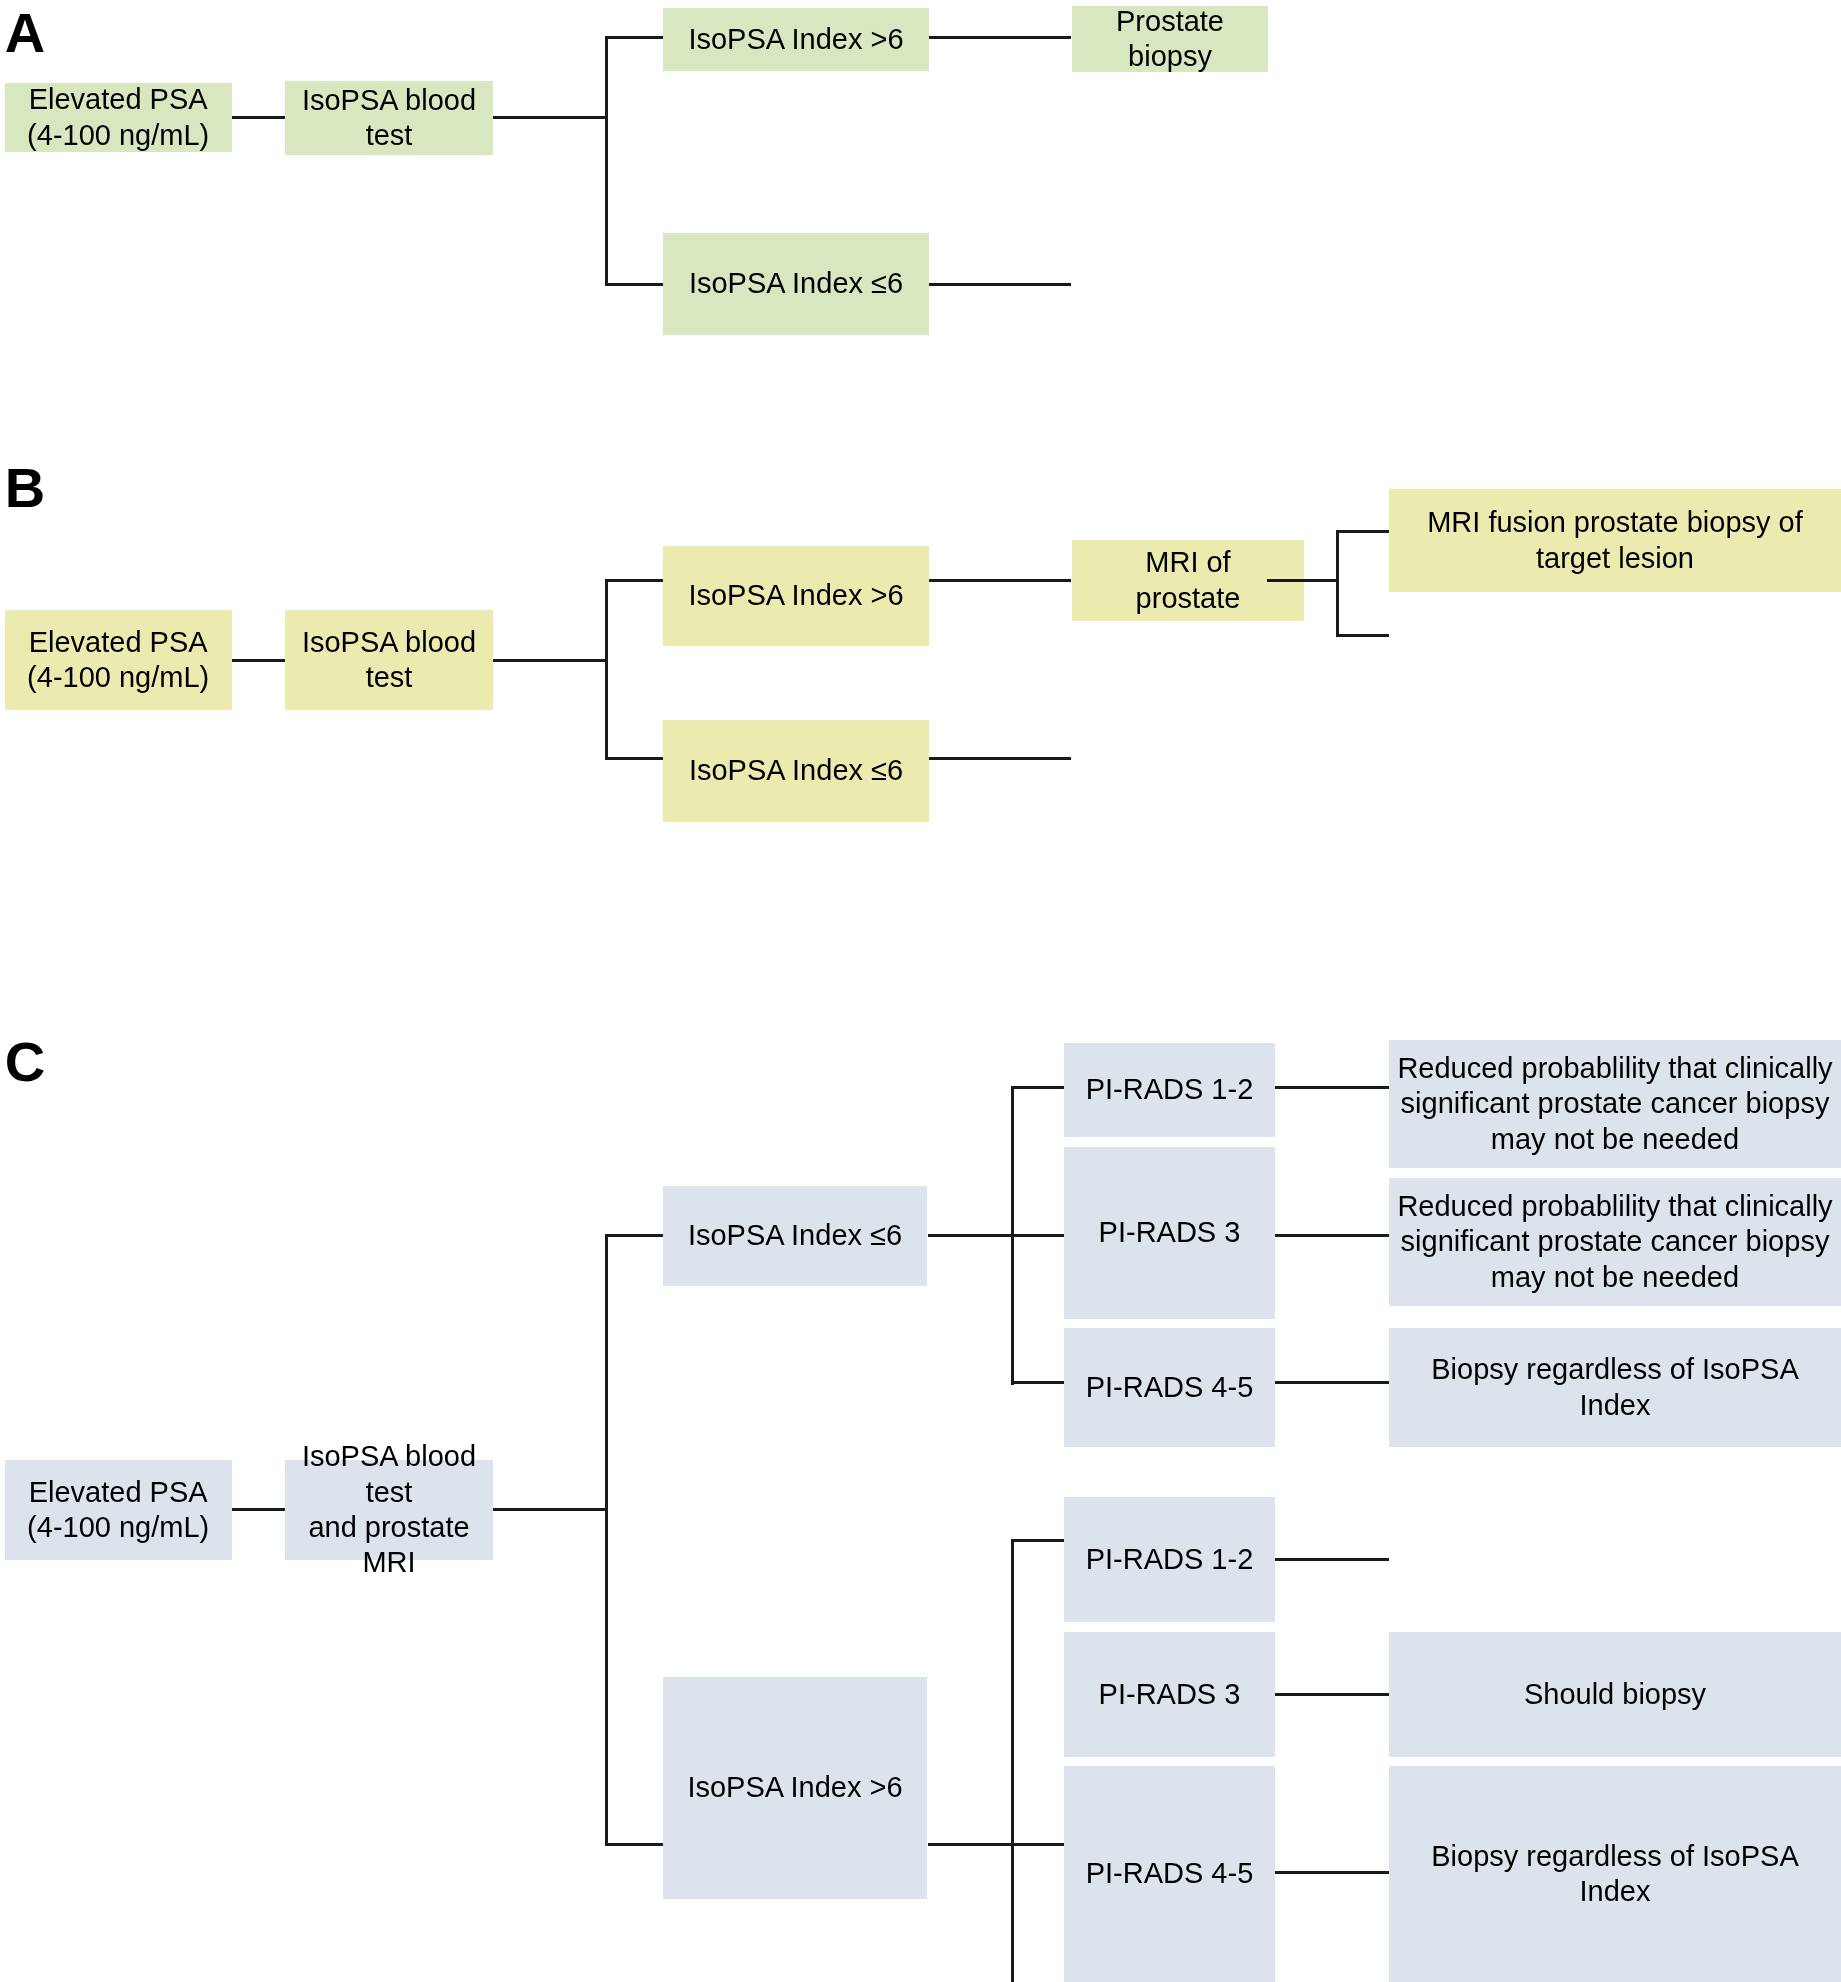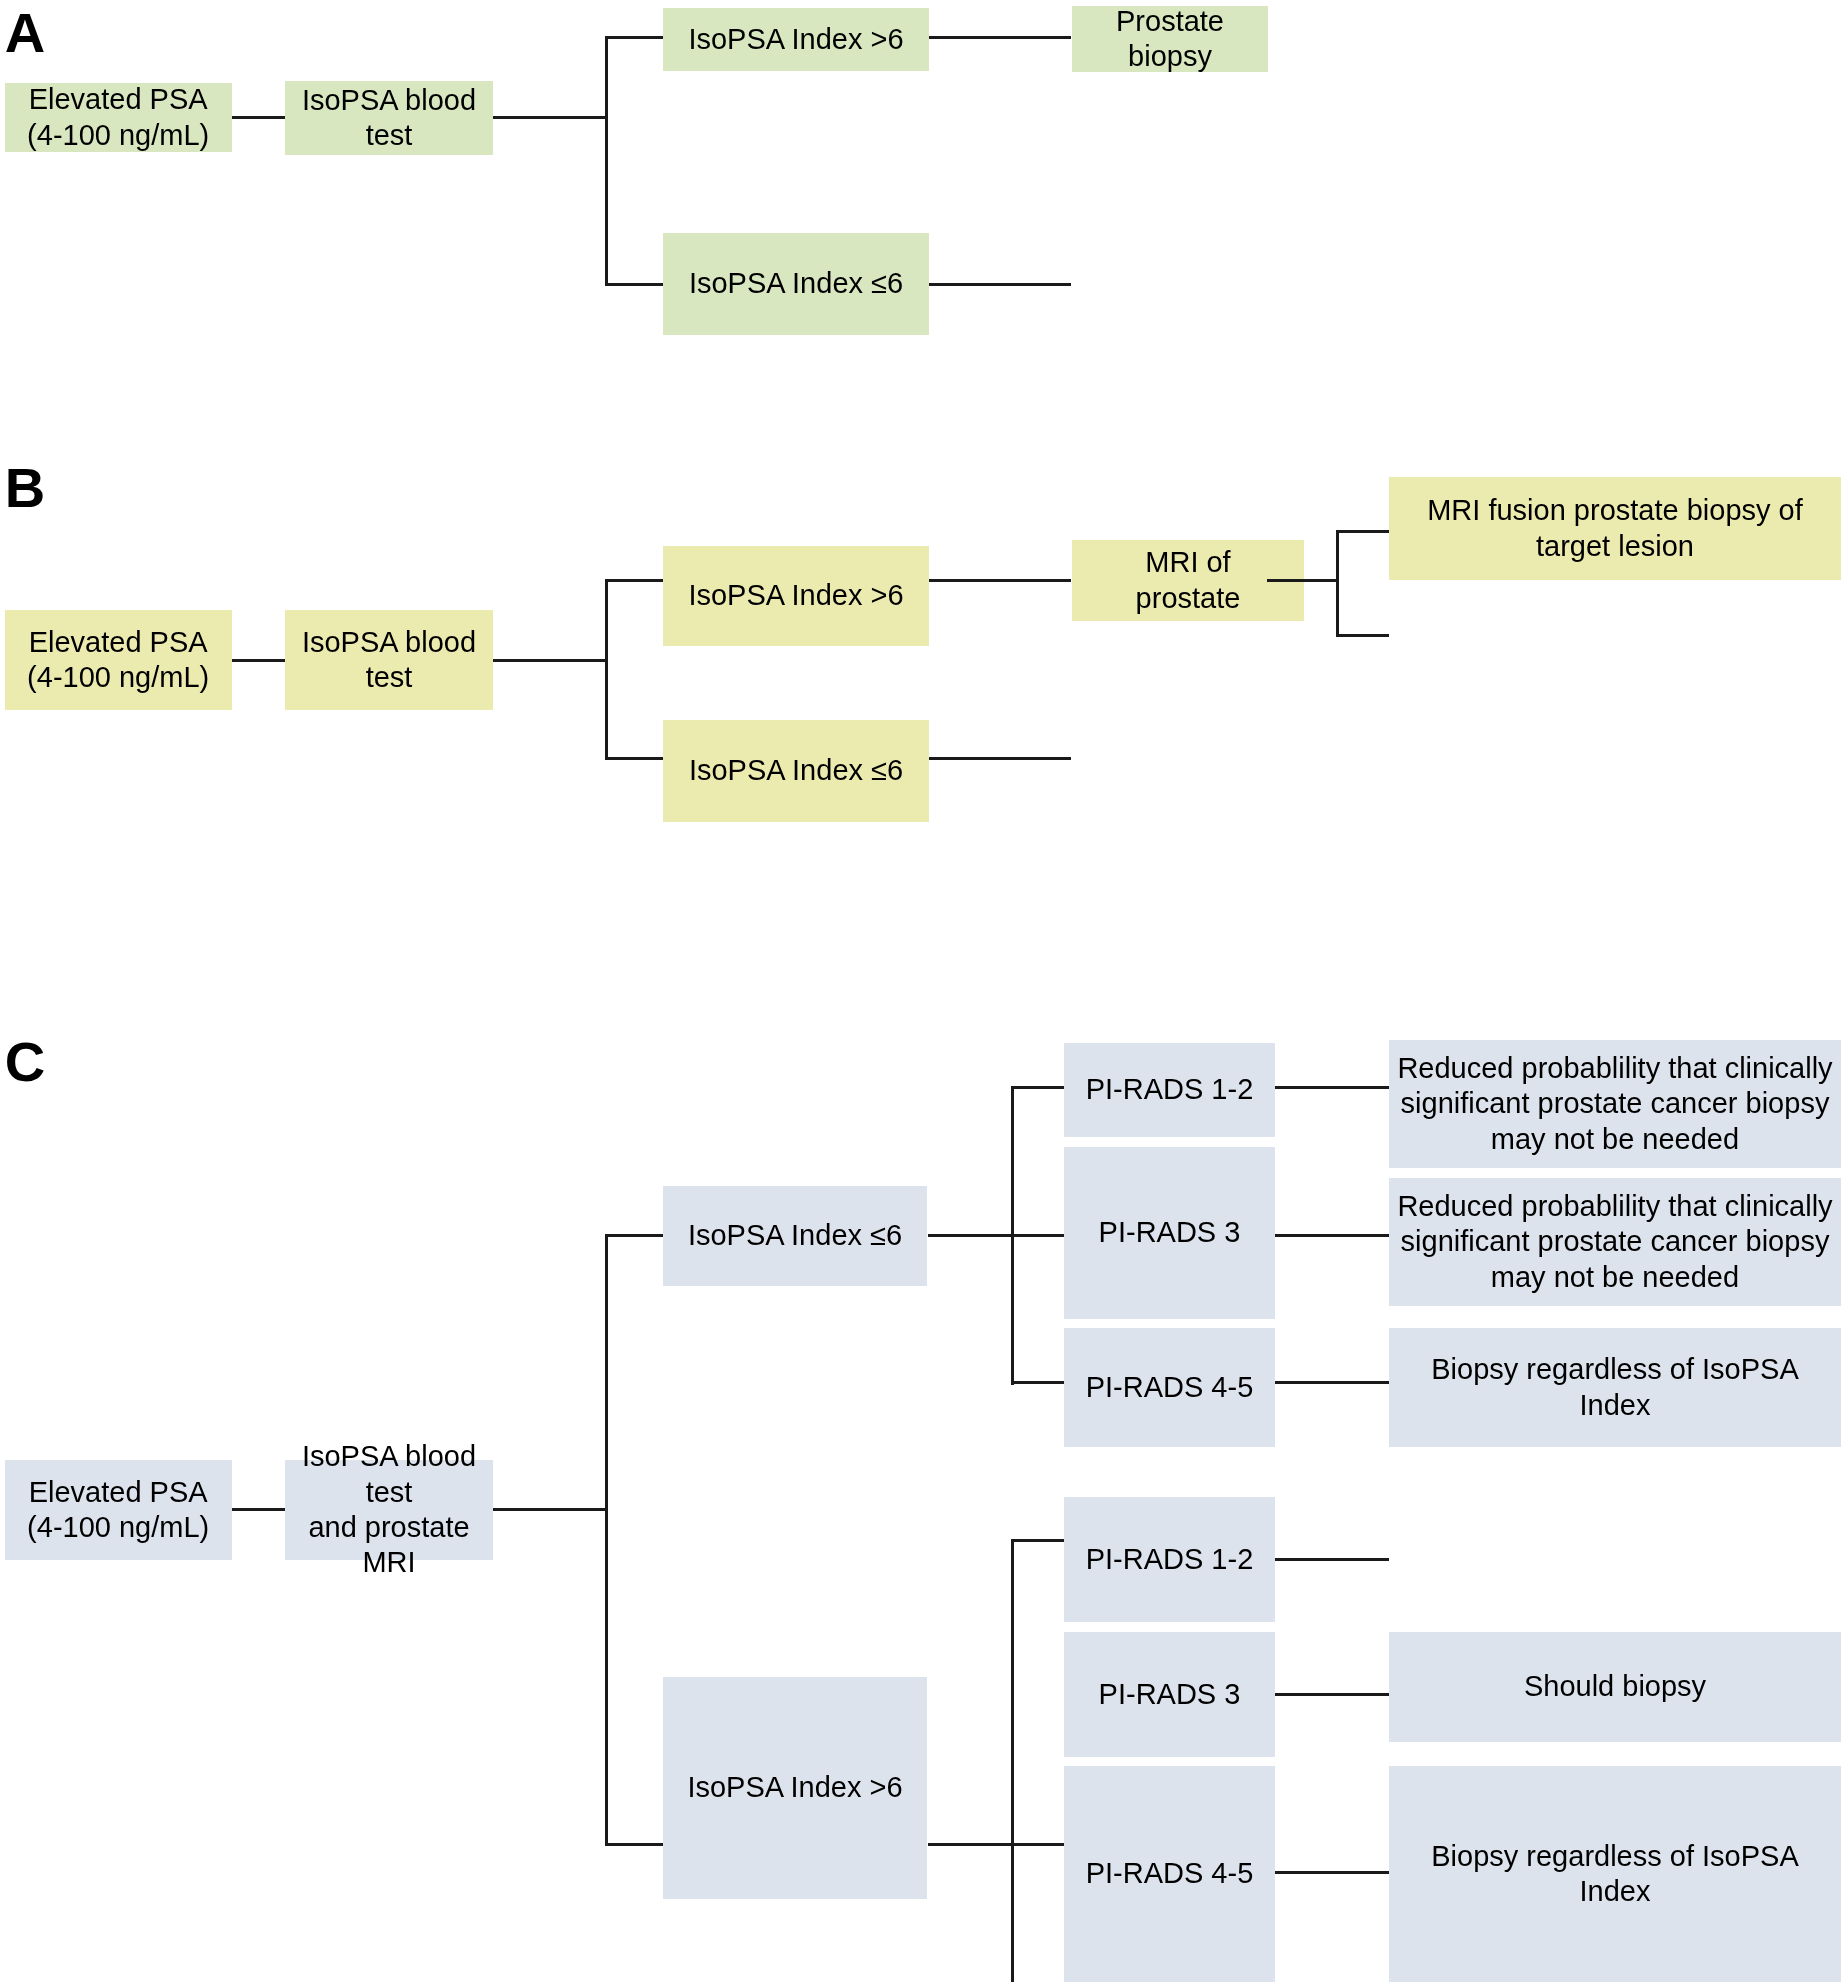--- a/index.html
+++ b/index.html
@@ -106,21 +106,21 @@
 
   <div class="node yellow" style="left:1072px; top:540px; width:232px; height:81px;">MRI of
 prostate</div>
 
 
   <div class="conn h-line" style="left:1267px; top:579px; width:70px;"></div>
   <div class="conn v-line" style="left:1336px; top:530px; height:106px;"></div>
   <div class="conn h-line" style="left:1336px; top:530px; width:53px;"></div>
   <div class="conn h-line" style="left:1336px; top:634px; width:53px;"></div>
 
-  <div class="node yellow" style="left:1389px; top:477px; width:452px; height:103px;">MRI fusion prostate biopsy of
+  <div class="node yellow" style="left:1389px; top:489px; width:452px; height:103px;">MRI fusion prostate biopsy of
 target lesion</div>
 
 
   <div class="panel-label" style="left:4.7px; top:1034px;">C</div>
 
   <div class="node blue" style="left:4.7px; top:1460px; width:227px; height:100px;">Elevated PSA
 (4-100 ng/mL)</div>
 
   <div class="conn h-line" style="left:232px; top:1508px; width:53px;"></div>
 
@@ -164,17 +164,17 @@
   <div class="conn h-line" style="left:1011px; top:1843px; width:53px;"></div>
 
   <div class="node blue" style="left:1064px; top:1497px; width:211px; height:125px;">PI-RADS 1-2</div>
   <div class="node blue" style="left:1064px; top:1632px; width:211px; height:125px;">PI-RADS 3</div>
   <div class="node blue" style="left:1064px; top:1766px; width:211px; height:216px;">PI-RADS 4-5</div>
 
   <div class="conn h-line" style="left:1275px; top:1558px; width:114px;"></div>
   <div class="conn h-line" style="left:1275px; top:1693px; width:114px;"></div>
   <div class="conn h-line" style="left:1275px; top:1871px; width:114px;"></div>
 
-  <div class="node blue" style="left:1389px; top:1632px; width:452px; height:110px;">Should biopsy</div>
+  <div class="node blue" style="left:1389px; top:1632px; width:452px; height:125px;">Should biopsy</div>
   <div class="node blue" style="left:1389px; top:1766px; width:452px; height:216px;">Biopsy regardless of IsoPSA Index</div>
 
 </div>
 
 
 </body></html>

